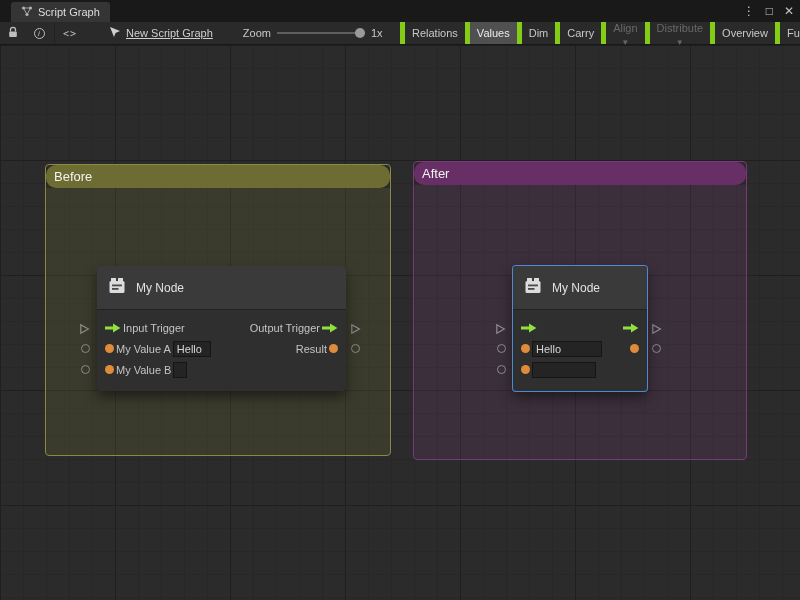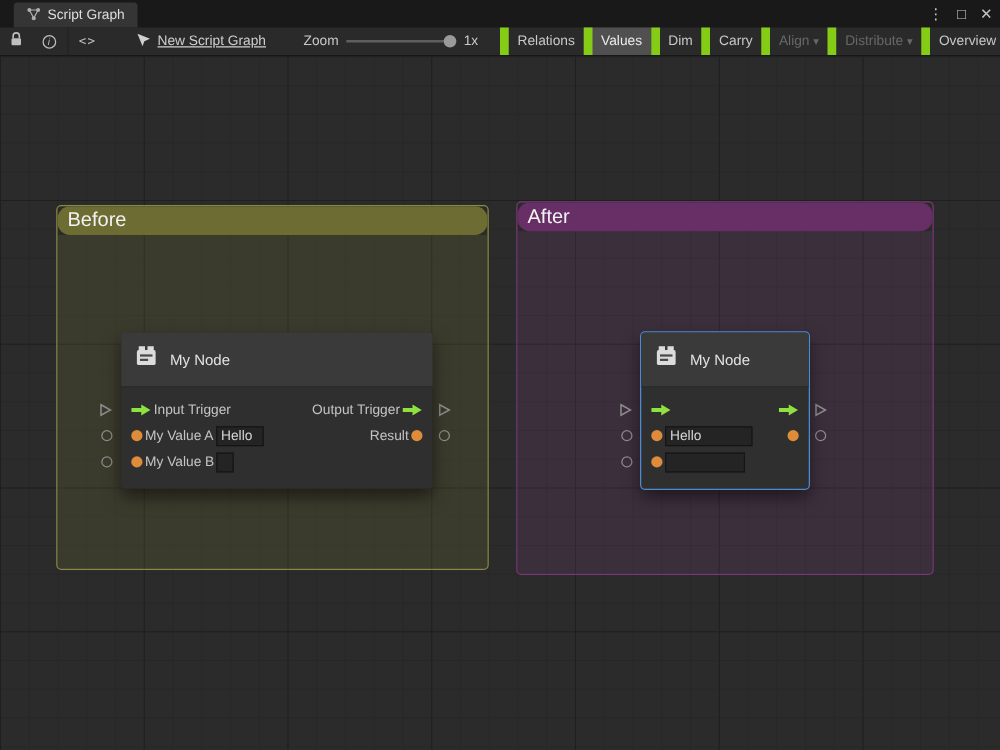--- a/index.html
+++ b/index.html
@@ -29,40 +29,40 @@
   .tb-sep { width:1px; height:22px; background:#222; margin:0 2px; }
   .info-glyph { width:11px; height:11px; border-radius:50%; border:1px solid #bfbfbf; color:#bfbfbf; font-size:8px; line-height:10px; text-align:center; font-style:italic; }
   .info-glyph::after { content:"i"; }
   .code-glyph { color:#bfbfbf; font-family:"DejaVu Sans Mono", monospace; font-size:10px; letter-spacing:1px; }
   .newgraph { display:flex; align-items:center; gap:6px; margin-left:26px; color:#cfcfcf;text-decoration:underline; }
   .zoom-wrap { display:flex; align-items:center; margin-left:30px; }
   .zoom-slider { width:88px; height:22px; position:relative; margin:0 6px; }
   .slider-track { position:absolute; left:0; right:0; top:10px; height:2px; background:#5e5e5e; }
   .slider-knob { position:absolute; right:0; top:6px; width:10px; height:10px; border-radius:50%; background:#9a9a9a; }
   .tb-right { position:absolute; left:400px; top:0; bottom:0; display:flex; white-space:nowrap; }
-  .tb-btn { padding:0 7px; display:flex; align-items:center; gap:3px; border-left:7px solid #84cc16; color:#c8c8c8; }
+  .tb-btn { padding:0 7px; display:flex; align-items:center; gap:3px; border-left:5px solid #84cc16; color:#c8c8c8; }
   .tb-btn.active { background:#505050; color:#ececec; }
-  .tb-btn.disabled { color:#686868; }
+  .tb-btn.disabled { color:#686868;flex-direction:column; }
   .dd { font-size:9px; }
 
   
   .canvas {
     position:absolute; top:45px; left:0; right:0; bottom:0;
     background-color:#2b2b2b;
     background-image:
       linear-gradient(to right, #1f1f1f 1px, transparent 1px),
       linear-gradient(to bottom, #1f1f1f 1px, transparent 1px),
       linear-gradient(to right, #272727 1px, transparent 1px),
       linear-gradient(to bottom, #272727 1px, transparent 1px);
     background-size:115px 115px, 115px 115px, 23px 23px, 23px 23px;
   }
 
   
   .group { position:absolute; border-radius:4px; overflow:hidden; }
-  .group-header { height:23px; display:flex; align-items:center; padding:0 8px; font-size:16px; color:#f2f2f2;border-radius:10px; }
+  .group-header { height:23px; display:flex; align-items:center; padding:0 8px; font-size:13px; color:#f2f2f2;border-radius:10px; }
   .group-body { position:absolute; left:0; right:0; top:23px; bottom:0; }
   .group-before { left:45px; top:119px; width:346px; height:292px; border:1px solid #8a8a44; }
   .group-before .group-header { background:#6d6d33; }
   .group-before .group-body { background:rgba(160,160,62,0.14); }
   .group-after { left:413px; top:116px; width:334px; height:299px; border:1px solid #79387a; }
   .group-after .group-header { background:#672f66; }
   .group-after .group-body { background:rgba(170,75,170,0.13); }
 
   
   .node { position:absolute; background:#2f2f2f; border-radius:3px; box-shadow:0 6px 14px rgba(0,0,0,0.5); }

